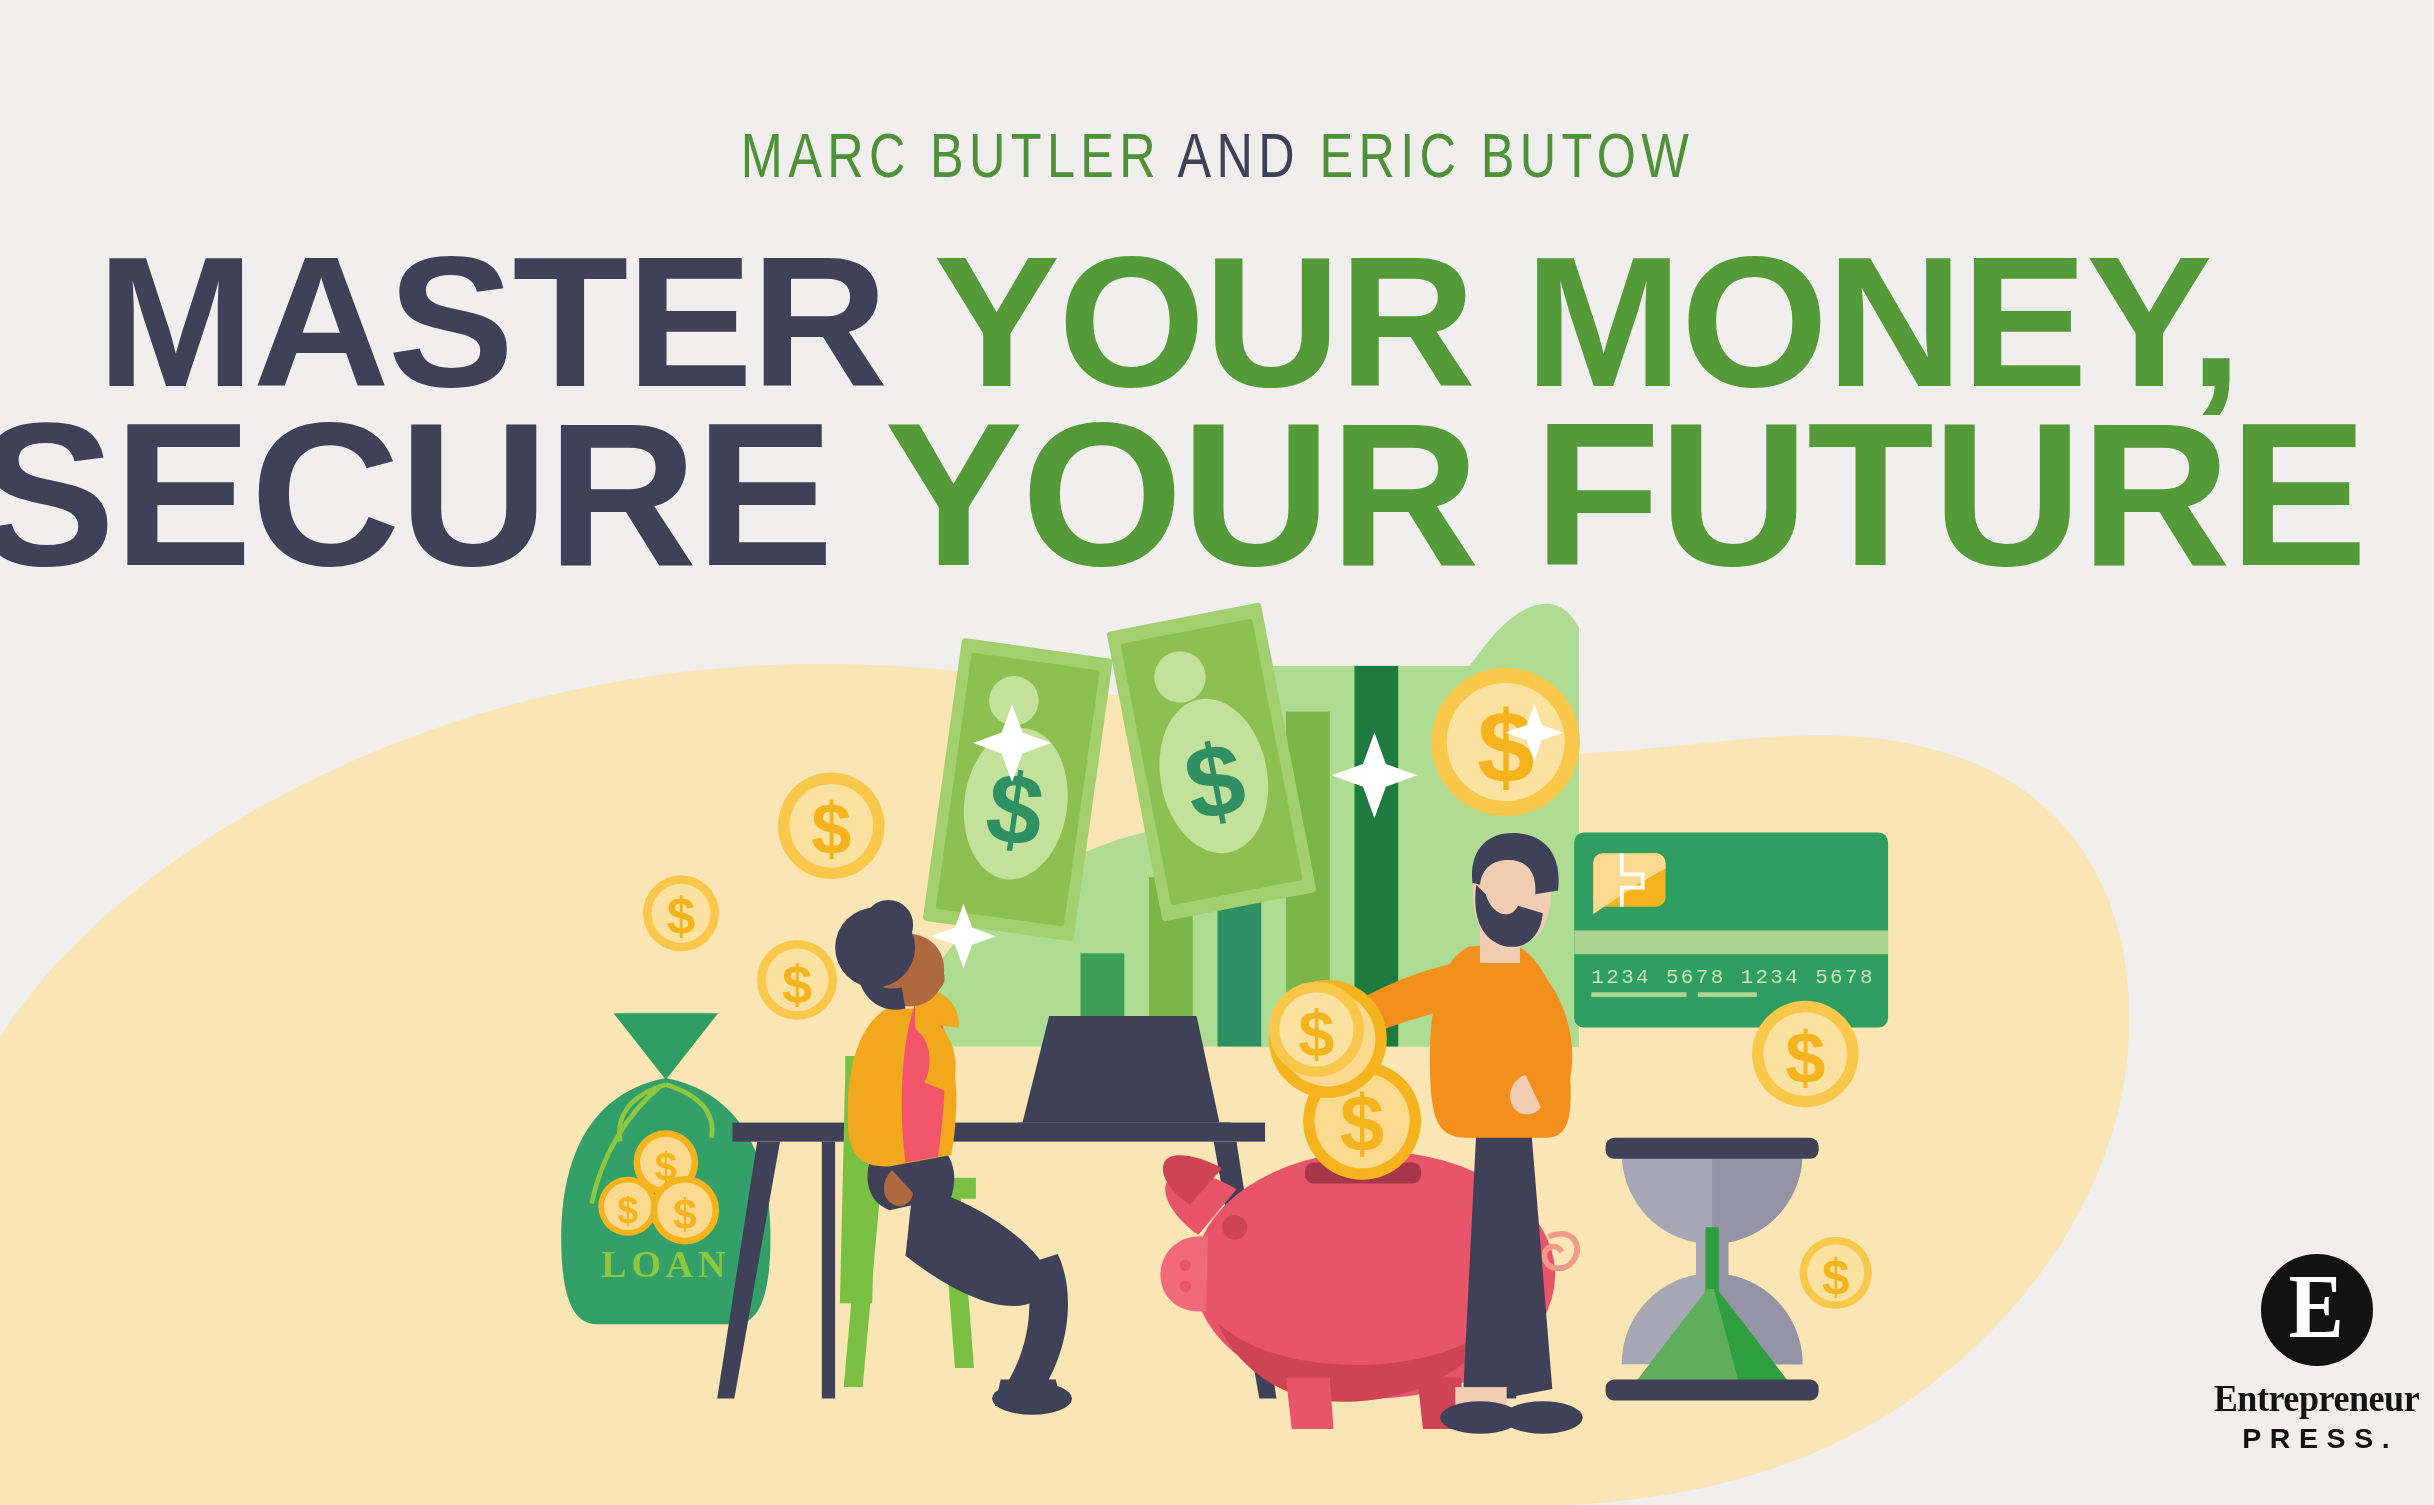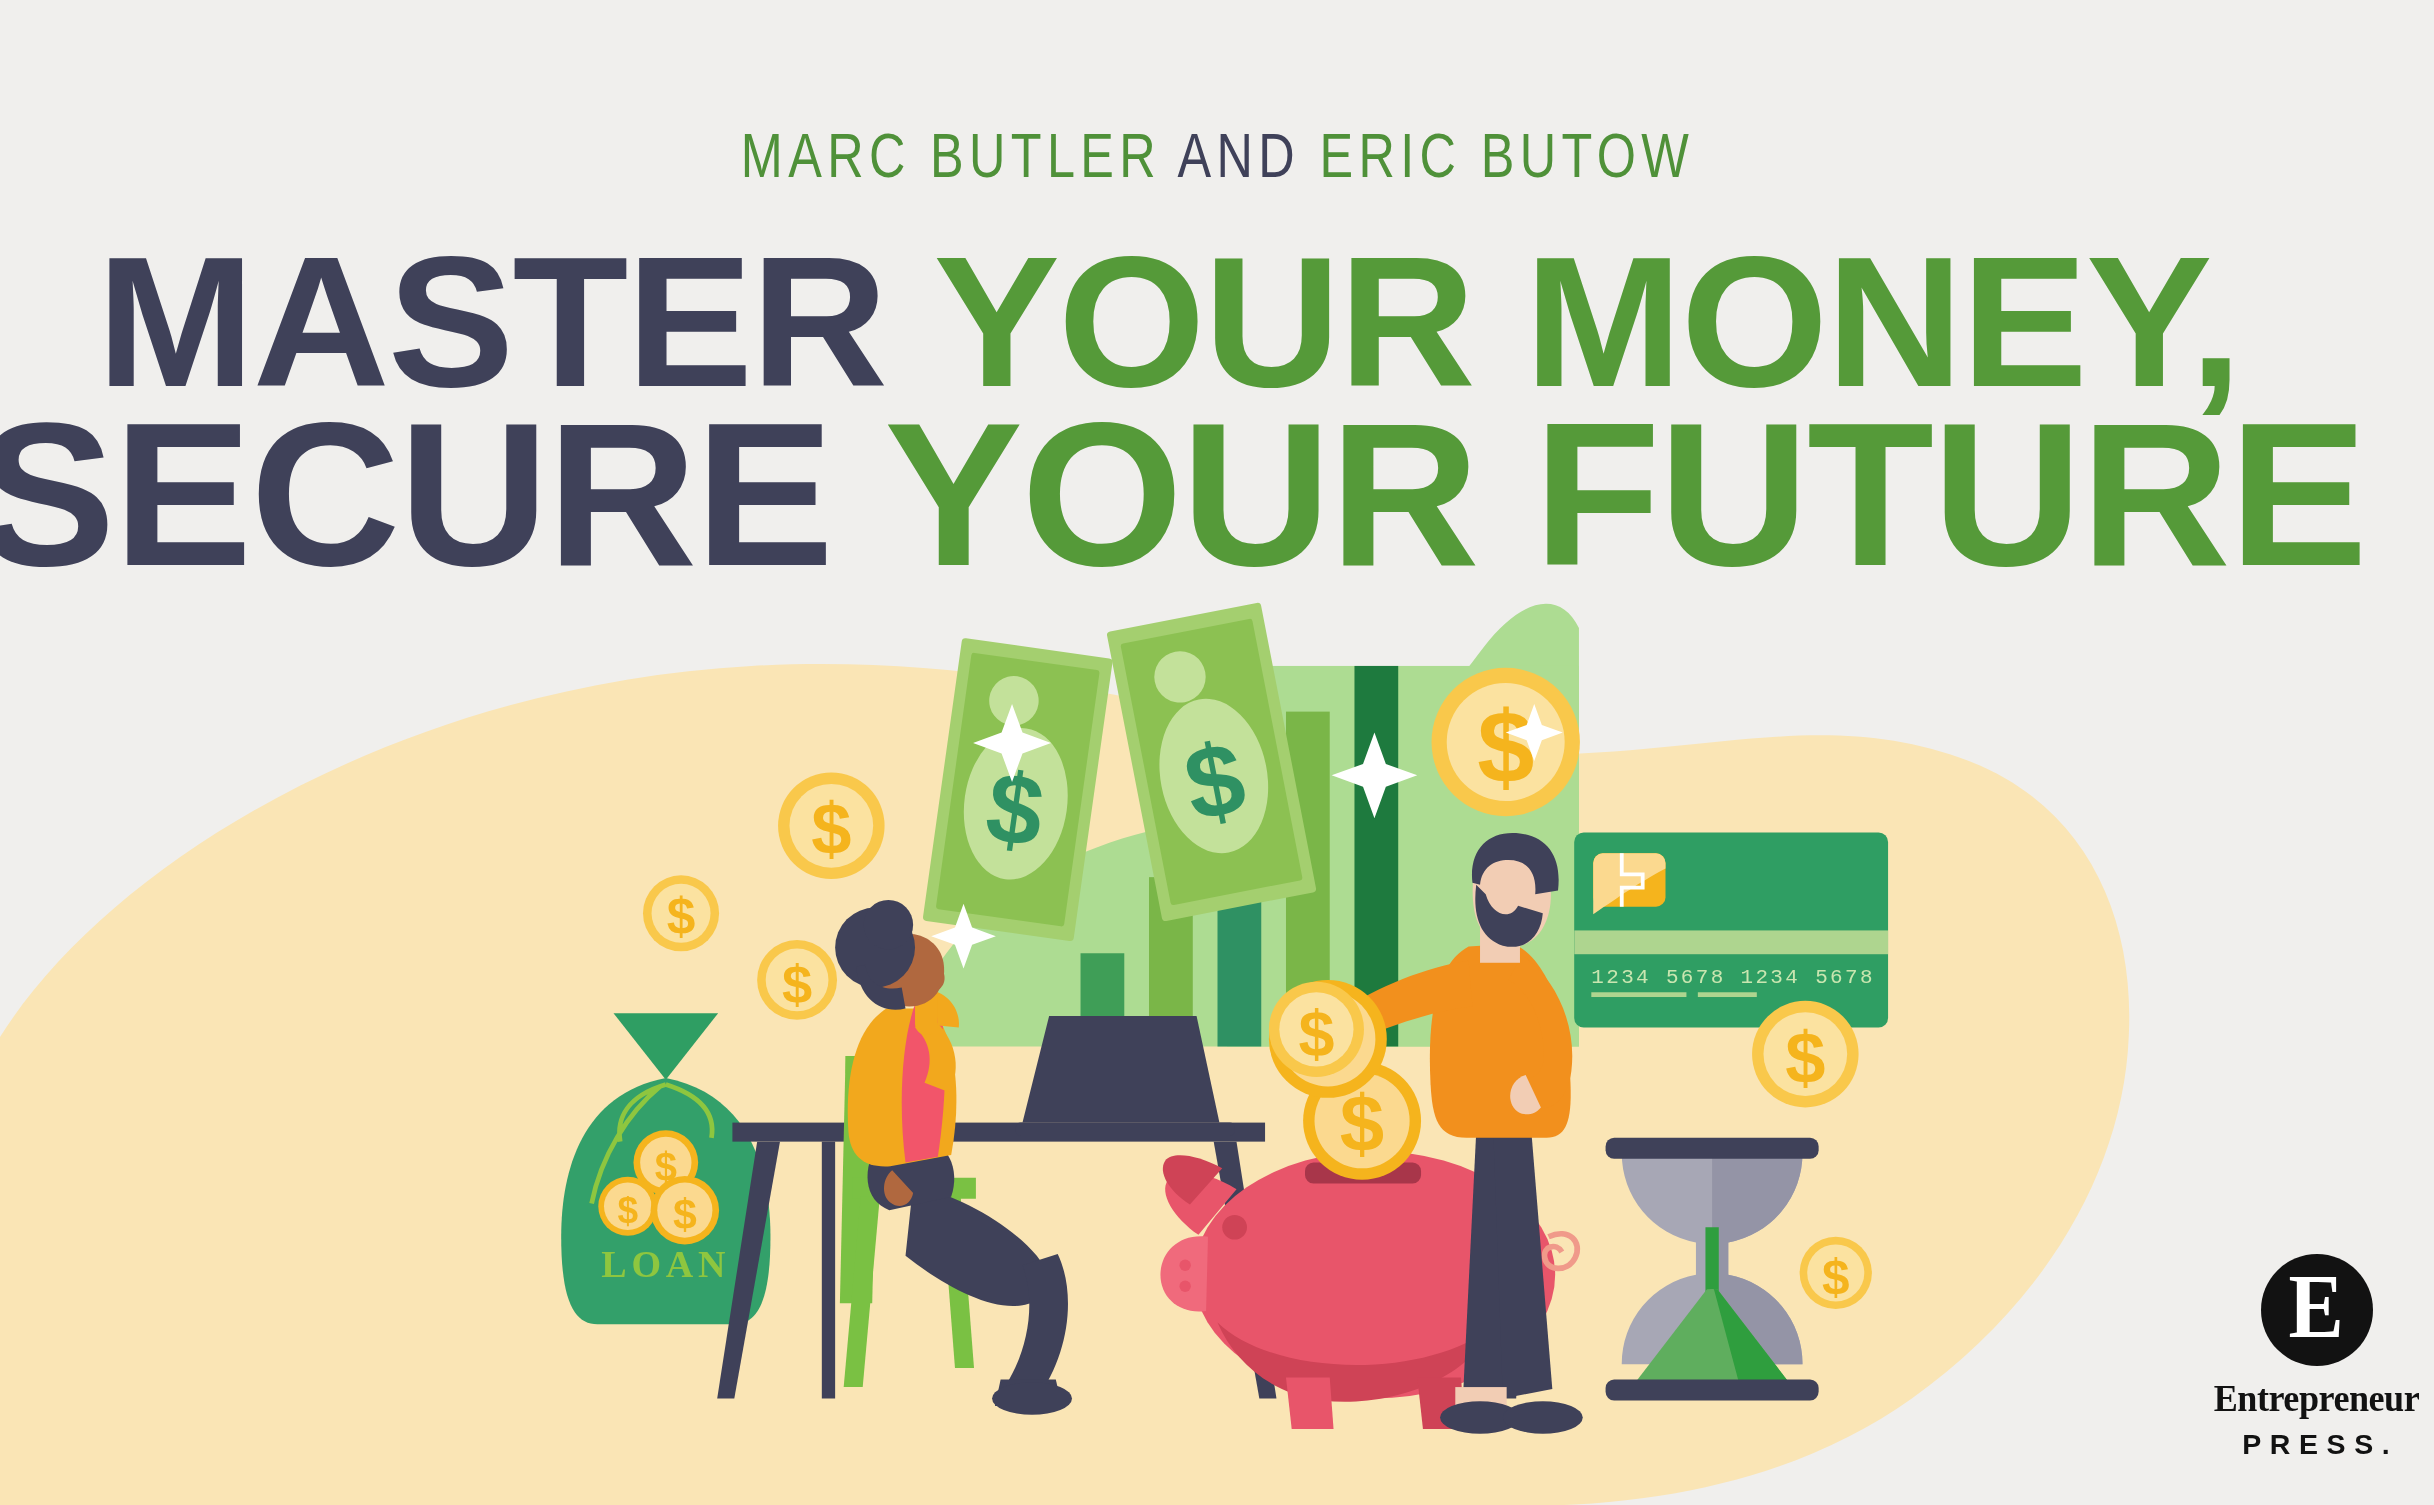--- a/index.html
+++ b/index.html
@@ -63,21 +63,21 @@
     font-weight:700;font-size:90px;line-height:1;
     transform:translateY(-2.9px) scaleX(0.92);
   }
   .ep-word{
     font-family:"Liberation Serif",serif;font-weight:700;
     font-size:38px;letter-spacing:-0.5px;line-height:1;
     transform:scaleX(0.95);
   }
   .ep-press{
     font-family:"Liberation Sans",sans-serif;font-weight:700;
-    font-size:28.5px;letter-spacing:8.6px;margin-top:13px;line-height:1;
+    font-size:28.5px;letter-spacing:8.6px;margin-top:7px;line-height:1;
     padding-left:7.6px;
   }
 </style>
 </head>
 <body>
 
 <div id="cover">
 
   <svg id="bg-art" viewBox="0 0 2560 1583" preserveAspectRatio="none">
     <defs>

